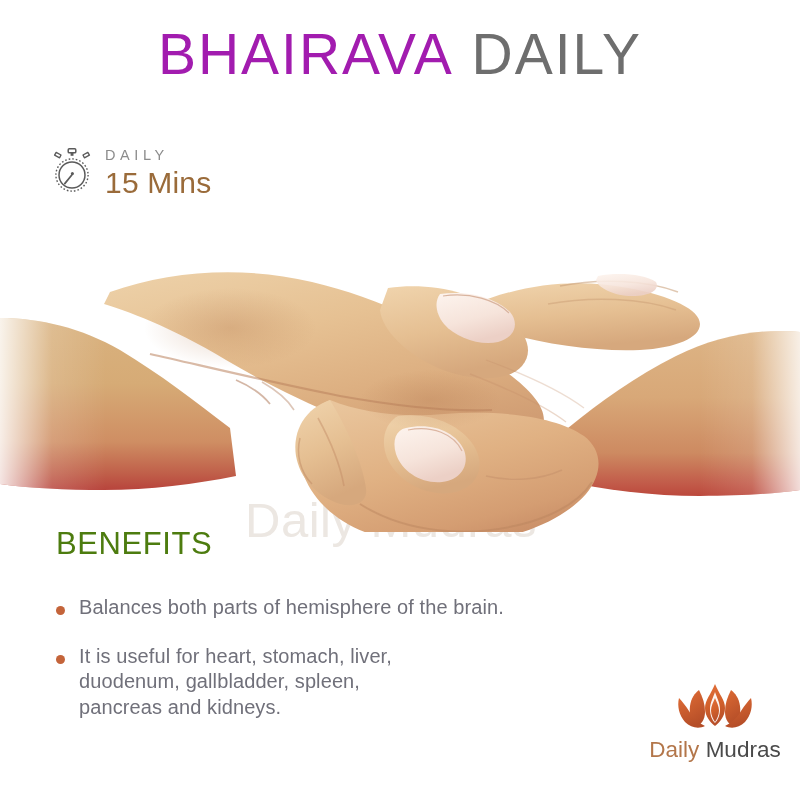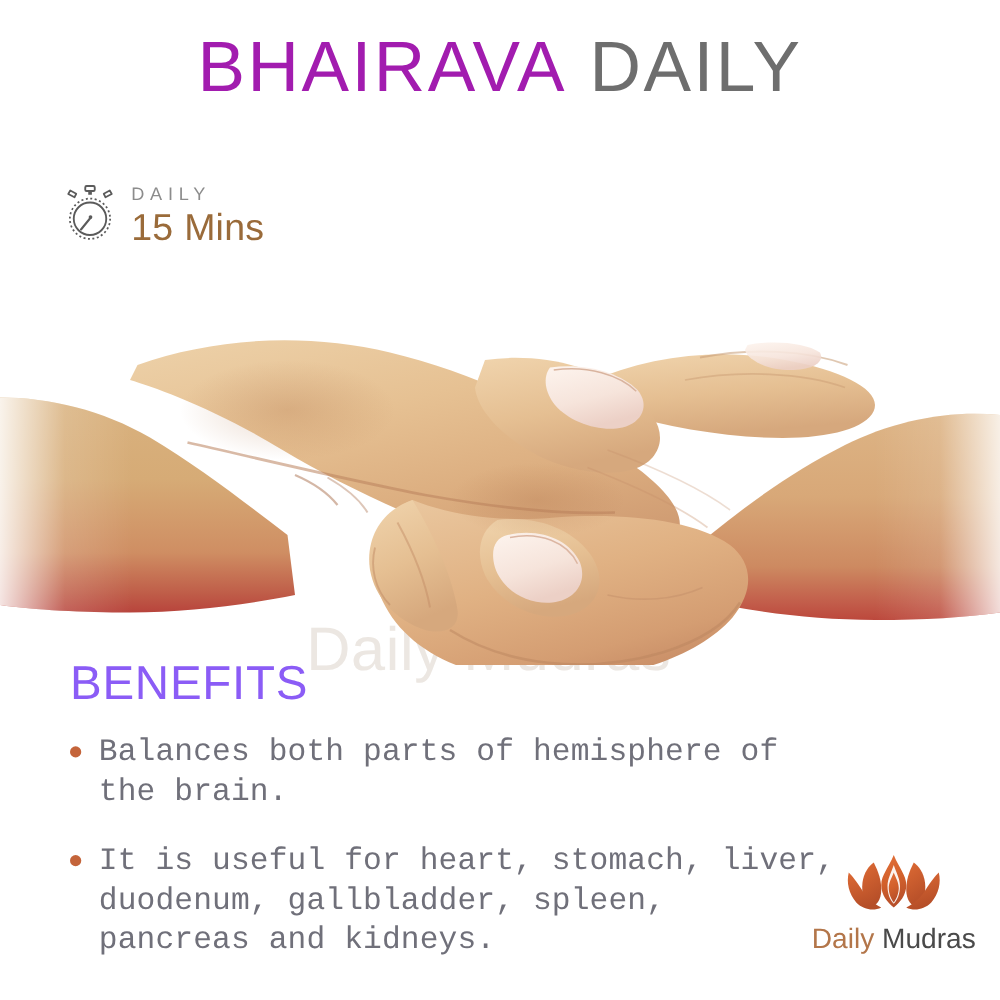--- a/index.html
+++ b/index.html
@@ -89,47 +89,46 @@
 
   
   #benefits-section {
     position: absolute;
     left: 56px;
     top: 528px;
     width: 620px;
     z-index: 3;
   }
   #benefits-heading {
-    font-size: 38px;
-    color: #8b5cf6;
+    font-size: 31px;
+    color: #4d7c0f;
     letter-spacing: 0.6px;
-    margin: 0 0 20px 0;
+    margin: 0 0 36px 0;
     font-weight: 400;
     line-height: 1;
   }
   .benefit-item {
     display: flex;
     align-items: flex-start;
     margin-bottom: 24px;
   }
   .benefit-bullet {
     width: 9px;
     height: 9px;
     border-radius: 50%;
     background: #C4643A;
     flex: 0 0 auto;
     margin: 11px 14px 0 0;
   }
   .benefit-text {
-    font-size: 25px;
+    font-size: 20px;
     color: #70707A;
     line-height: 1.26;
     letter-spacing: 0.1px;
     white-space: pre-line;
-    font-family: Liberation Mono, monospace;
   }
 
   
   #brand-logo {
     position: absolute;
     left: 645px;
     top: 682px;
     width: 140px;
     text-align: center;
     z-index: 3;

